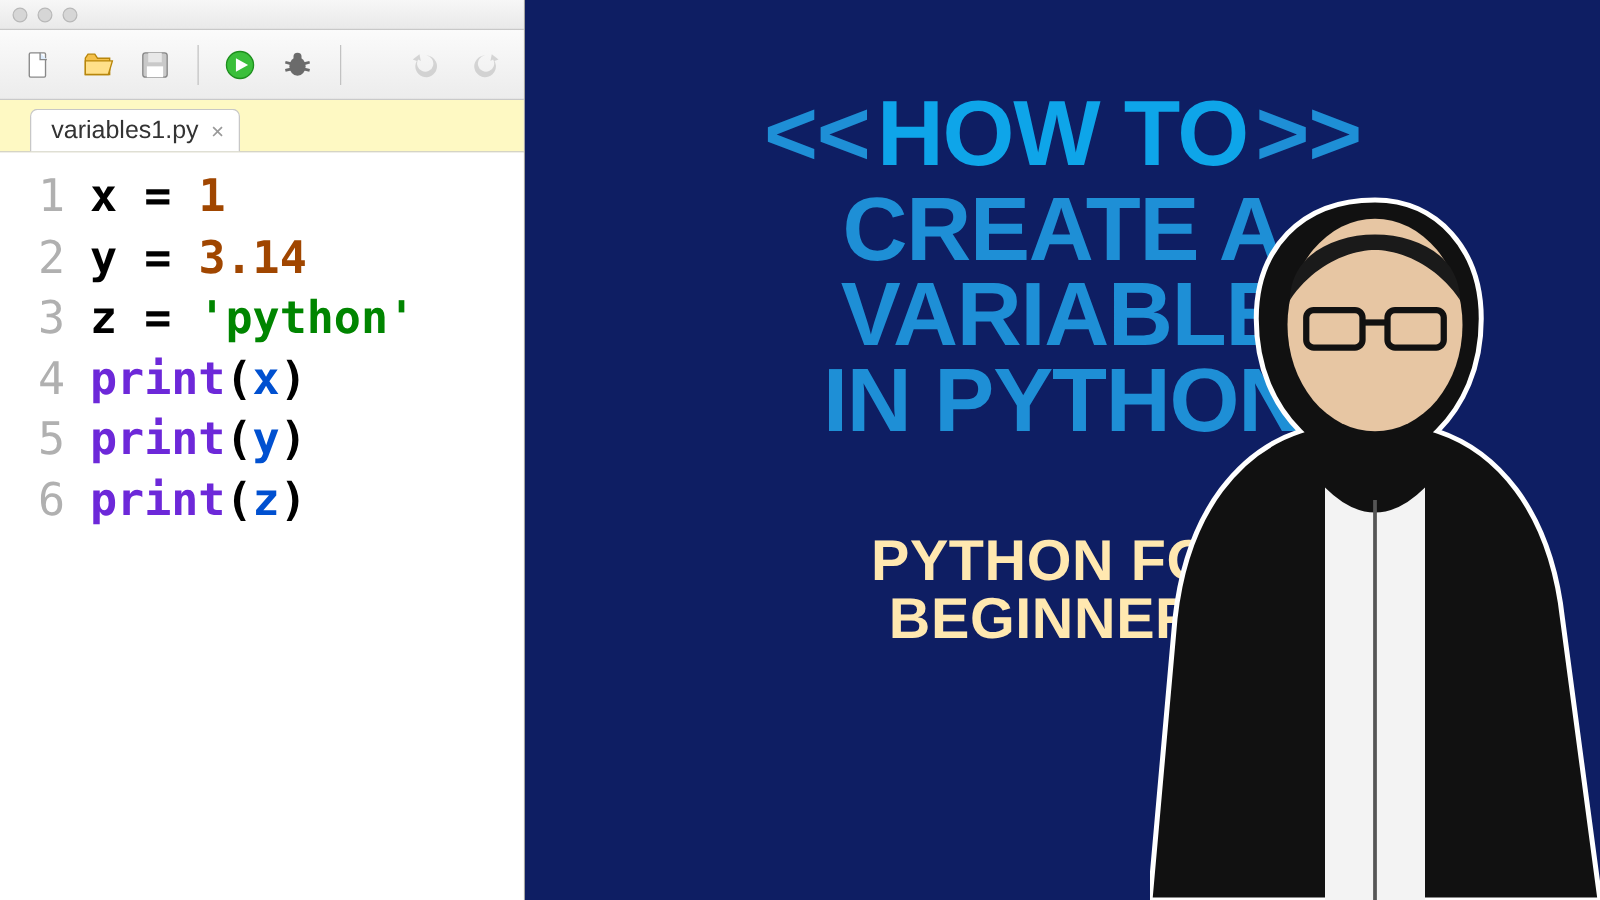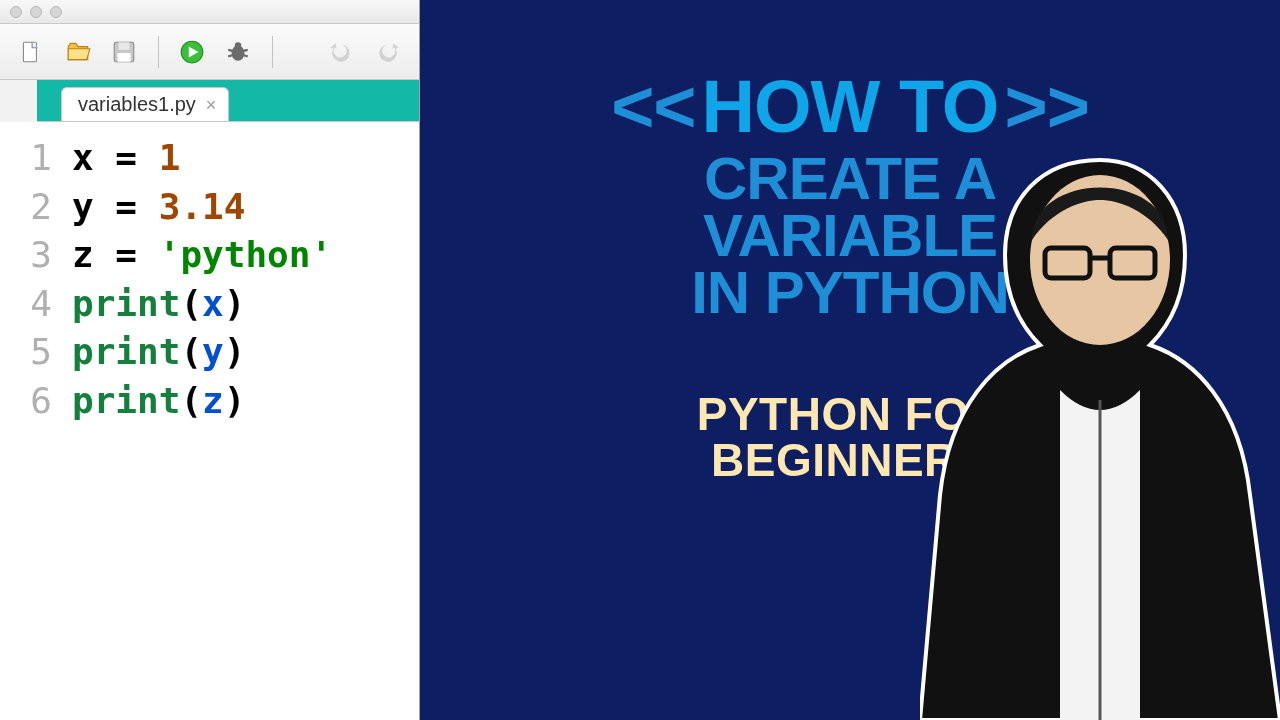--- a/index.html
+++ b/index.html
@@ -47,26 +47,25 @@
     display: flex; align-items: center; justify-content: center;
     cursor: pointer;
   }
   .tool svg { width: 26px; height: 26px; }
   .toolbar-sep {
     width: 1px; height: 32px; background: #c2c2c2;
   }
   .toolbar-spacer { width: 16px; }
   .tab-strip {
     height: 42px;
-    background: #14b8a6;
+    background: #fef9c3;
     border-bottom: 1px solid #c7c7c7;
     display: flex;
     align-items: flex-end;
     padding-left: 24px;
-    margin-left: 37px;
   }
   .tab {
     background: #fff;
     border: 1px solid #c7c7c7;
     border-bottom: none;
     border-radius: 6px 6px 0 0;
     height: 34px;
     padding: 0 12px 0 16px;
     display: flex;
     align-items: center;
@@ -99,21 +98,21 @@
   }
   .code {
     flex: 1;
     white-space: pre;
     font-weight: bold;
   }
   .tok-name   { color: #000; }
   .tok-op     { color: #000; }
   .tok-num    { color: #a04600; }
   .tok-str    { color: #008500; text-align: right; }
-  .tok-func   { color: #15803d; }
+  .tok-func   { color: #6d28d9; }
   .tok-paren  { color: #000; }
   .tok-arg    { color: #0050d0; }
 
   
   .promo {
     flex: 1;
     position: relative;
     background: #0e1e63;
     display: flex;
     flex-direction: column;
@@ -131,21 +130,21 @@
     letter-spacing: -1px;
     line-height: 1;
   }
   .angle { color: #1e8fd6; font-weight: 800; }
   .headline-yellow { color: #0ea5e9; }
   .subhead {
     color: #1e8fd6;
     font-family: "Arial Narrow", "Helvetica Neue Condensed", Arial, sans-serif;
     font-stretch: condensed;
     font-weight: 800;
-    font-size: 60px;
+    font-size: 72px;
     line-height: 0.95;
     text-align: center;
     margin-top: 6px;
     letter-spacing: -1px;
   }
   .tagline {
     color: #ffe8b0;
     font-family: "Arial Narrow", "Helvetica Neue Condensed", Arial, sans-serif;
     font-stretch: condensed;
     font-weight: 700;

